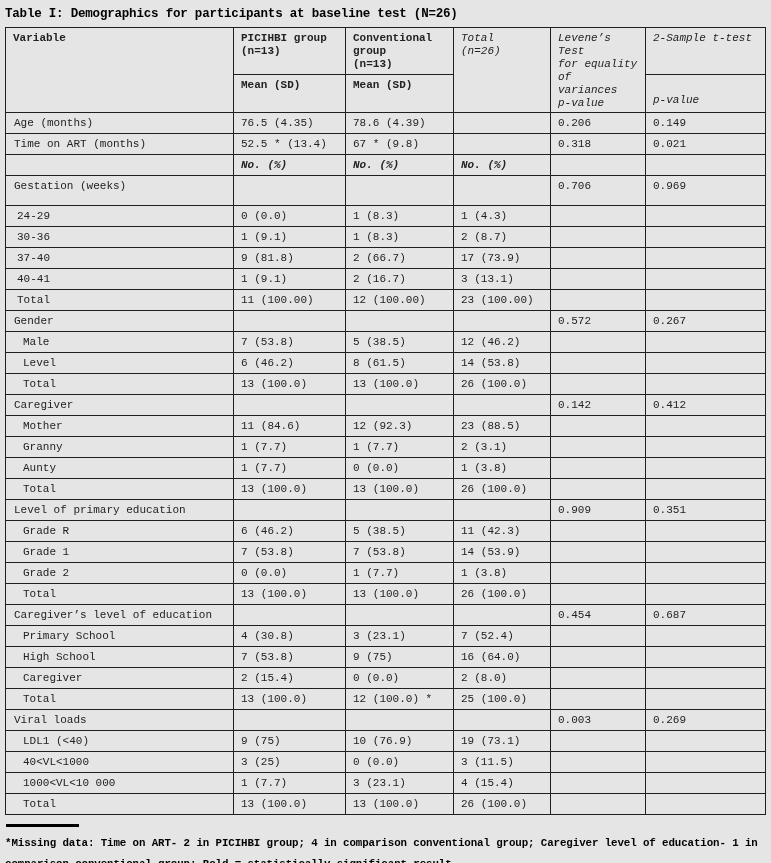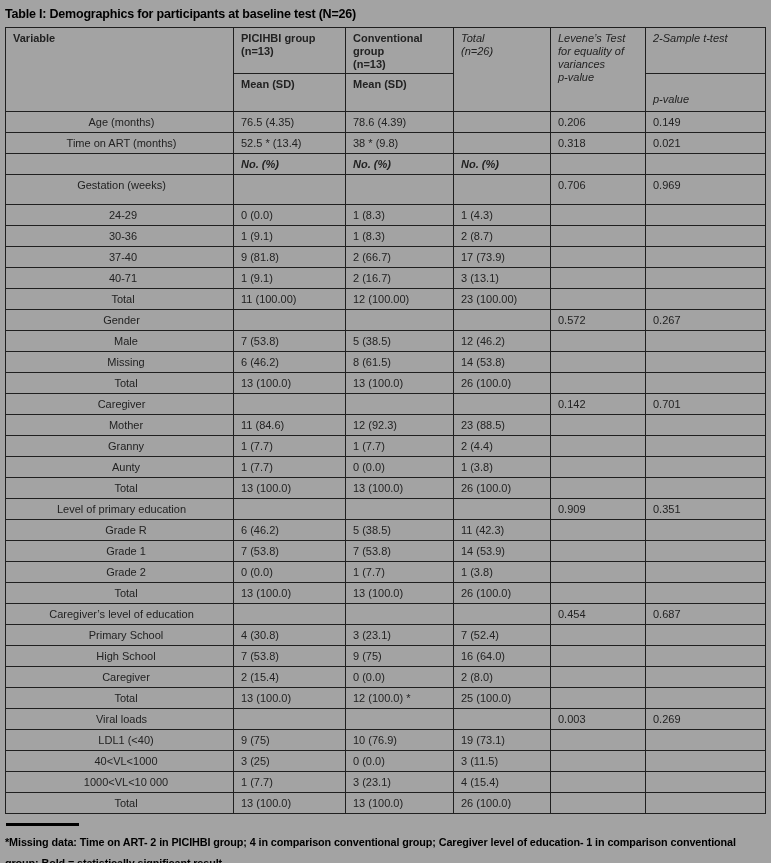--- a/index.html
+++ b/index.html
@@ -1,20 +1,20 @@
 <!DOCTYPE html>
 <html><head>
 <meta charset="utf-8">
 <style>
   * { box-sizing: border-box; margin: 0; padding: 0; }
   html, body { background: #ffffff; }
   .page {
     width: 771px; height: 863px;
-    background: #a3a3a3;
-    font-family: Liberation Sans, sans-serif;
+    background: #e5e5e5;
+    font-family: Liberation Mono, monospace;
     color: #222222;
     position: relative;
     overflow: hidden;
   }
   .content { padding: 7px 6px 0 5px; }
   .title {
     font-size: 12.5px;
     font-weight: bold;
     color: #000000;
     letter-spacing: -0.2px;
@@ -37,21 +37,21 @@
     text-align: left;
     overflow: hidden;
   }
   .tbl thead tr.h1 { height: 46px; }
   .tbl thead tr.h2 { height: 38px; }
   .tbl tbody tr { height: 21px; }
   .tbl tbody tr.tall { height: 30px; }
   th.hb { font-weight: bold; white-space: pre-line; margin-top: 18px; }
   th.hi { font-style: italic; white-space: pre-line; }
   th.hi-bottom { font-style: italic; vertical-align: bottom; padding-bottom: 5px; }
-  td.lbl { padding-left: 8px; text-align: center; }
+  td.lbl { padding-left: 8px; }
   td.lbl.ind1 { padding-left: 11px; }
   td.lbl.ind2 { padding-left: 17px; }
   .b { font-weight: bold; }
   td.noph { font-weight: bold; font-style: italic; margin-left: 20px; }
   .footnote-block { margin-top: 9px; }
   .footnote-rule {
     width: 73px; height: 3px;
     background: #000000;
     margin-left: 1px;
   }
@@ -109,21 +109,21 @@
             <td class="lbl b">Age (months)</td>
             <td class="val">76.5 (4.35)</td>
             <td class="val">78.6 (4.39)</td>
             <td class="val"></td>
             <td class="pv">0.206</td>
             <td class="pv">0.149</td>
           </tr>
           <tr>
             <td class="lbl b">Time on ART (months)</td>
             <td class="val">52.5 * (13.4)</td>
-            <td class="val">38 * (9.8)</td>
+            <td class="val">67 * (9.8)</td>
             <td class="val"></td>
             <td class="pv">0.318</td>
             <td class="pv">0.021</td>
           </tr>
           <tr>
             <td class="lbl"></td>
             <td class="val noph">No. (%)</td>
             <td class="val noph">No. (%)</td>
             <td class="val noph">No. (%)</td>
             <td class="pv"></td>
@@ -155,21 +155,21 @@
           </tr>
           <tr>
             <td class="lbl ind1">37-40</td>
             <td class="val">9 (81.8)</td>
             <td class="val">2 (66.7)</td>
             <td class="val">17 (73.9)</td>
             <td class="pv"></td>
             <td class="pv"></td>
           </tr>
           <tr>
-            <td class="lbl ind1">40-71</td>
+            <td class="lbl ind1">40-41</td>
             <td class="val">1 (9.1)</td>
             <td class="val">2 (16.7)</td>
             <td class="val">3 (13.1)</td>
             <td class="pv"></td>
             <td class="pv"></td>
           </tr>
           <tr>
             <td class="lbl ind1">Total</td>
             <td class="val">11 (100.00)</td>
             <td class="val">12 (100.00)</td>
@@ -187,56 +187,56 @@
           </tr>
           <tr>
             <td class="lbl ind2">Male</td>
             <td class="val">7 (53.8)</td>
             <td class="val">5 (38.5)</td>
             <td class="val">12 (46.2)</td>
             <td class="pv"></td>
             <td class="pv"></td>
           </tr>
           <tr>
-            <td class="lbl ind2">Missing</td>
+            <td class="lbl ind2">Level</td>
             <td class="val">6 (46.2)</td>
             <td class="val">8 (61.5)</td>
             <td class="val">14 (53.8)</td>
             <td class="pv"></td>
             <td class="pv"></td>
           </tr>
           <tr>
             <td class="lbl ind2">Total</td>
             <td class="val">13 (100.0)</td>
             <td class="val">13 (100.0)</td>
             <td class="val">26 (100.0)</td>
             <td class="pv"></td>
             <td class="pv"></td>
           </tr>
           <tr>
             <td class="lbl">Caregiver</td>
             <td class="val"></td>
             <td class="val"></td>
             <td class="val"></td>
             <td class="pv">0.142</td>
-            <td class="pv">0.701</td>
+            <td class="pv">0.412</td>
           </tr>
           <tr>
             <td class="lbl ind2">Mother</td>
             <td class="val">11 (84.6)</td>
             <td class="val">12 (92.3)</td>
             <td class="val">23 (88.5)</td>
             <td class="pv"></td>
             <td class="pv"></td>
           </tr>
           <tr>
             <td class="lbl ind2">Granny</td>
             <td class="val">1 (7.7)</td>
             <td class="val">1 (7.7)</td>
-            <td class="val">2 (4.4)</td>
+            <td class="val">2 (3.1)</td>
             <td class="pv"></td>
             <td class="pv"></td>
           </tr>
           <tr>
             <td class="lbl ind2">Aunty</td>
             <td class="val">1 (7.7)</td>
             <td class="val">0 (0.0)</td>
             <td class="val">1 (3.8)</td>
             <td class="pv"></td>
             <td class="pv"></td>

